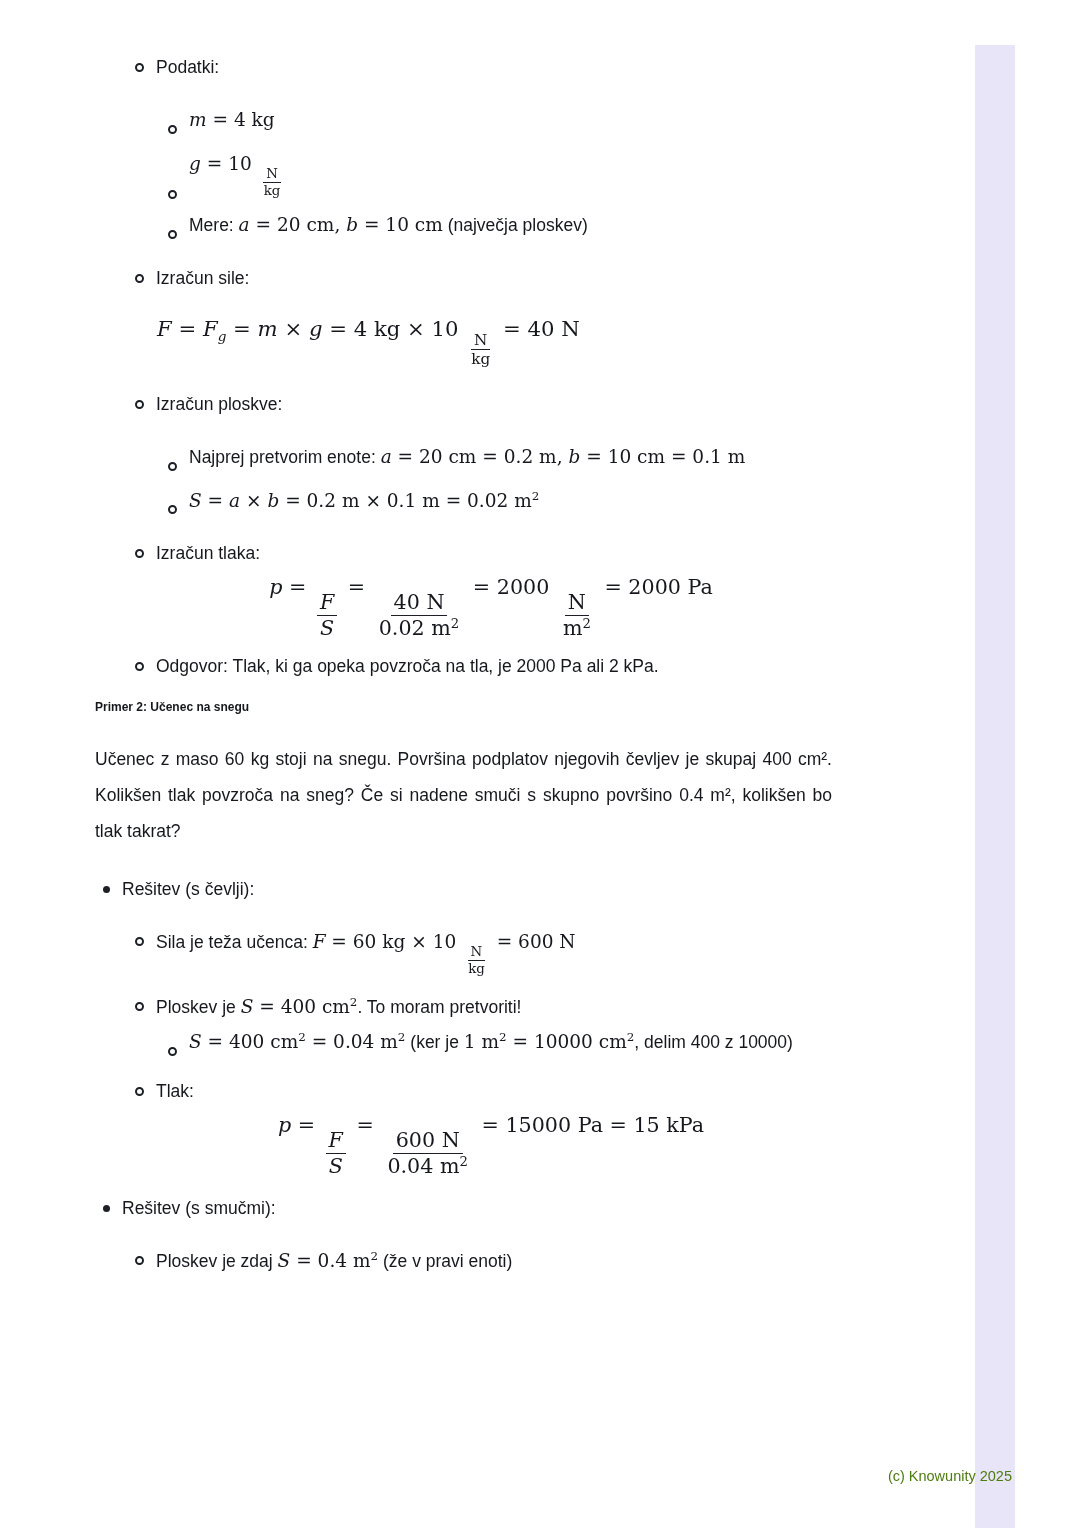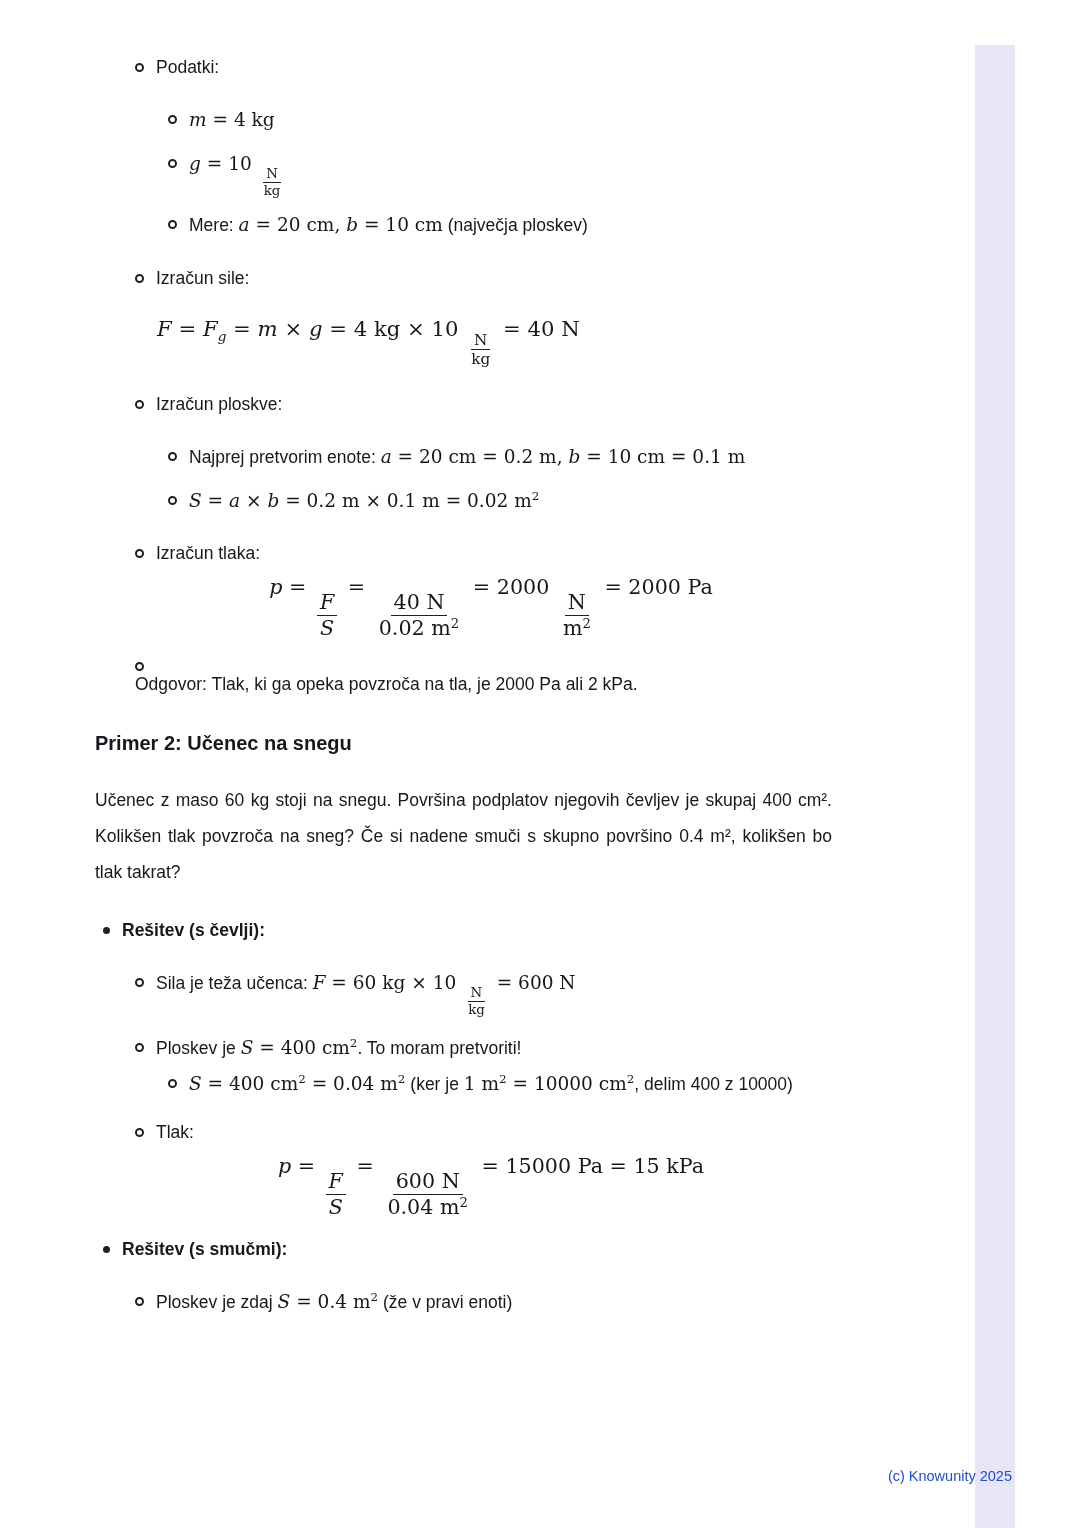--- a/index.html
+++ b/index.html
@@ -6,42 +6,42 @@
   body{
     width:1080px;height:1528px;background:#ffffff;position:relative;overflow:hidden;
     font-family:"Liberation Sans",sans-serif;color:#16181d;
   }
   .stripe{position:absolute;top:45px;right:65px;width:40px;bottom:0;background:#e9e5f8;}
   .content{position:absolute;left:95px;top:54px;width:792px;}
   .li{display:flex;align-items:flex-start;font-size:17.5px;line-height:1.5;}
   .li-text{flex:1;}
   .lvl1{margin-left:8px;}
   .lvl2{margin-left:40px;}
-  .lvl3{margin-left:73px;}
+  .lvl3{margin-left:73px;align-items:flex-end;}
   .marker{flex:none;border-radius:50%;margin-right:12px;}
   .marker.open{width:5px;height:5px;border:2px solid #1c1f26;margin-top:9px;}
   .marker.filled{width:7px;height:7px;background:#1c1f26;margin-top:10px;}
   .formula-line{margin-left:62px;font-size:20px;line-height:1.5;}
   .display{font-size:19.5px;text-align:center;line-height:1.4;}
-  .heading{font-size:20px;font-weight:700;line-height:1.4;}
+  .heading{font-size:12px;font-weight:700;line-height:1.4;}
   .paragraph{font-size:17.5px;line-height:2.05;text-align:justify;width:737px;}
   
   .mi,.mr{font-family:"DejaVu Serif",serif;font-size:1.06em;}
   .mi{font-style:italic;}
-  .txtb{font-weight:700;}
+  .txtb{font-weight:400;}
   sup.msup{font-family:"DejaVu Serif",serif;font-size:0.68em;line-height:0;}
   sub.msub{font-family:"DejaVu Serif",serif;font-style:italic;font-size:0.68em;line-height:0;}
   .frac{display:inline-flex;flex-direction:column;align-items:center;vertical-align:-0.62em;
         font-size:0.72em;line-height:1.2;margin:0 3px;text-align:center;font-family:"DejaVu Serif",serif;}
   .frac .num{display:block;border-bottom:1px solid #1c1f26;padding:0 3px;}
   .frac .den{display:block;padding:0 3px;}
   .display .frac{font-size:1em;vertical-align:-0.8em;margin:0 4px;}
-  .watermark{position:absolute;right:68px;bottom:44px;font-size:14.5px;color:#1d4ed8;}
+  .watermark{position:absolute;right:68px;bottom:44px;font-size:14.5px;color:#4d7c0f;}
   .mb6{margin-bottom:6px;} .mb12{margin-bottom:12px;} .mb16{margin-bottom:16px;}
-  .mb22{margin-bottom:22px;margin-top:8px;} .mb26{margin-bottom:26px;} .mb32{margin-bottom:32px;flex-direction:column;}
+  .mb22{margin-bottom:22px;margin-top:8px;} .mb26{margin-bottom:26px;} .mb32{margin-bottom:20px;}
 </style>
 </head>
 <body>
 
 <div class="page">
   <div class="stripe"></div>
 
   <div class="content">
 
     <div class="li lvl2 mb26">

